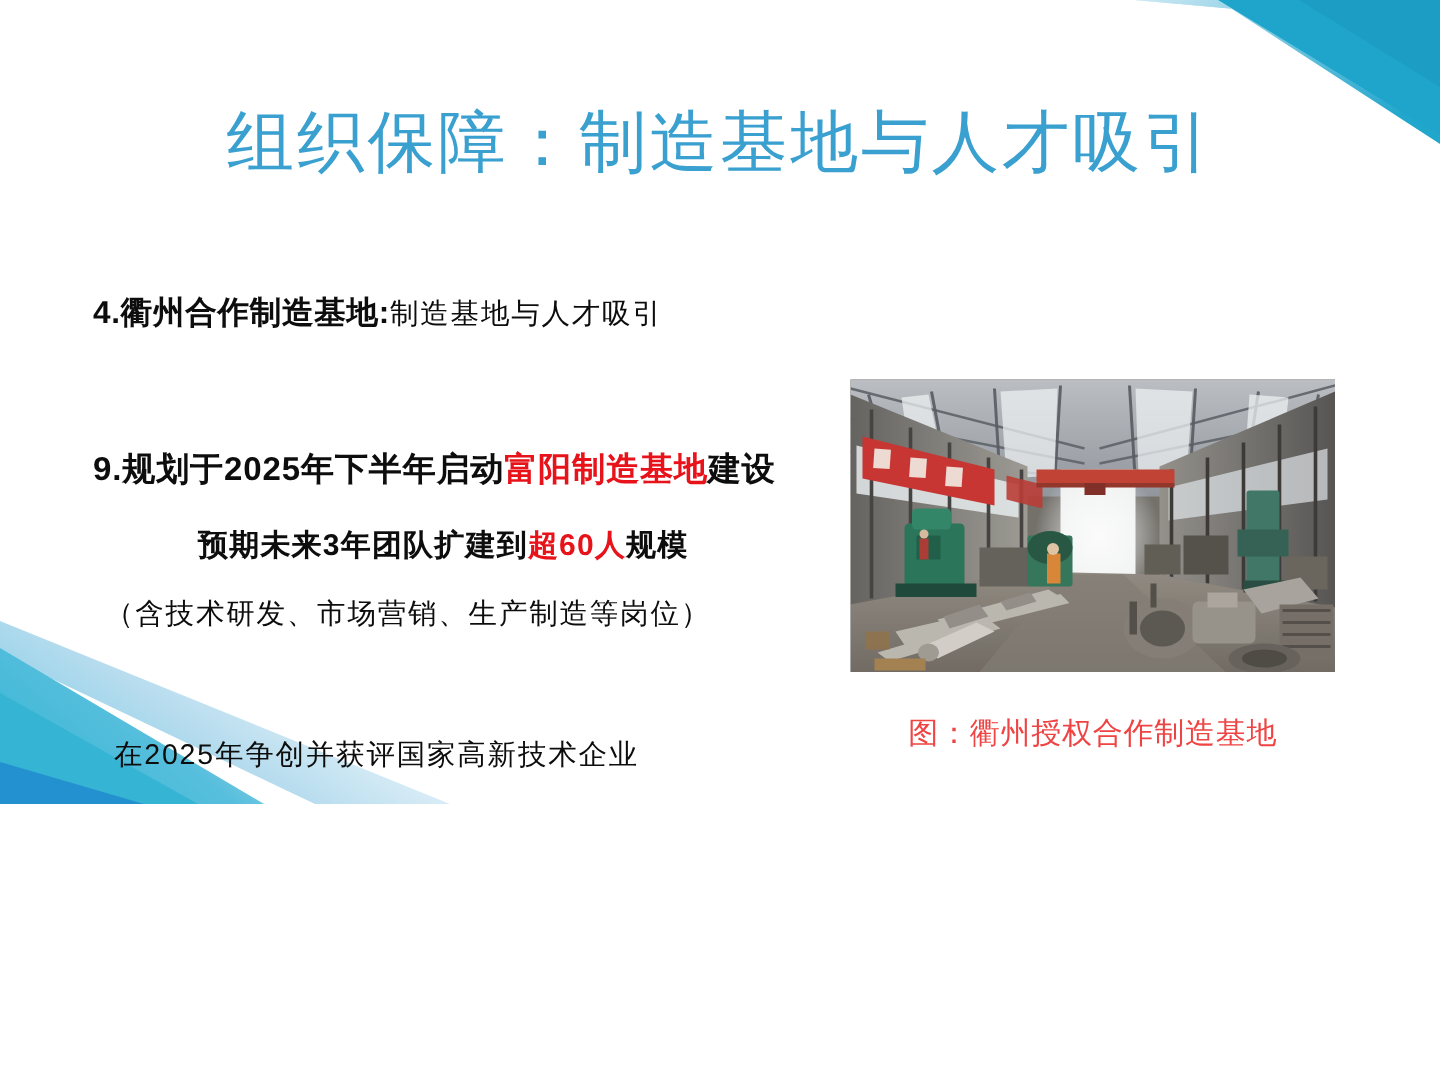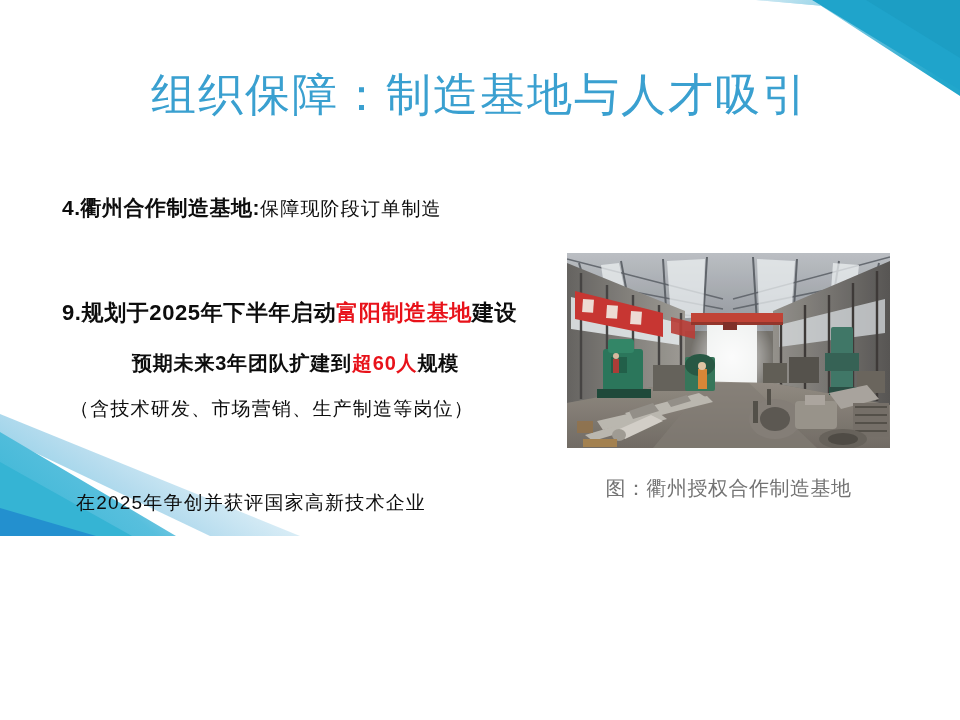--- a/index.html
+++ b/index.html
@@ -113,21 +113,21 @@
     background: #6d6a64;
   }
   #photo-frame svg { display: block; }
   #photo-caption {
     position: absolute;
     left: 567px;
     top: 475px;
     width: 323px;
     text-align: center;
     font-size: 20px;
-    color: #737373;
+    color: #ef4444;
     white-space: nowrap;
     letter-spacing: 0.5px;
   }
 </style>
 </head>
 <body>
 
 <div id="slide">
 
   <svg class="deco" id="deco-top-right" viewBox="0 0 300 140" preserveAspectRatio="none" aria-hidden="true">
@@ -164,21 +164,21 @@
     </defs>
     <polygon points="0,40 210,140 300,140 0,18" fill="url(#gradBL1)"></polygon>
     <polygon points="0,36 176,140 0,140" fill="url(#gradBL2)"></polygon>
     <polygon points="0,66 132,140 0,140" fill="#35b4d4"></polygon>
     <polygon points="0,112 96,140 0,140" fill="#2390cf"></polygon>
   </svg>
 
   <div id="slide-title" style="color:#3aa0d0">组织保障：制造基地与人才吸引</div>
 
   <div class="body-line" id="line-1">
-    <span class="lead">4.衢州合作制造基地:</span><span class="tail">保障现阶段订单制造</span>
+    <span class="lead">4.衢州合作制造基地:</span><span class="tail">制造基地与人才吸引</span>
   </div>
 
   <div class="body-line" id="line-2">
     <span>9.规划于2025年下半年启动</span><span class="accent-red">富阳制造基地</span><span>建设</span>
   </div>
 
   <div class="body-line" id="line-3">
     <span>预期未来3年团队扩建到</span><span class="accent-red">超60人</span><span>规模</span>
   </div>
 

